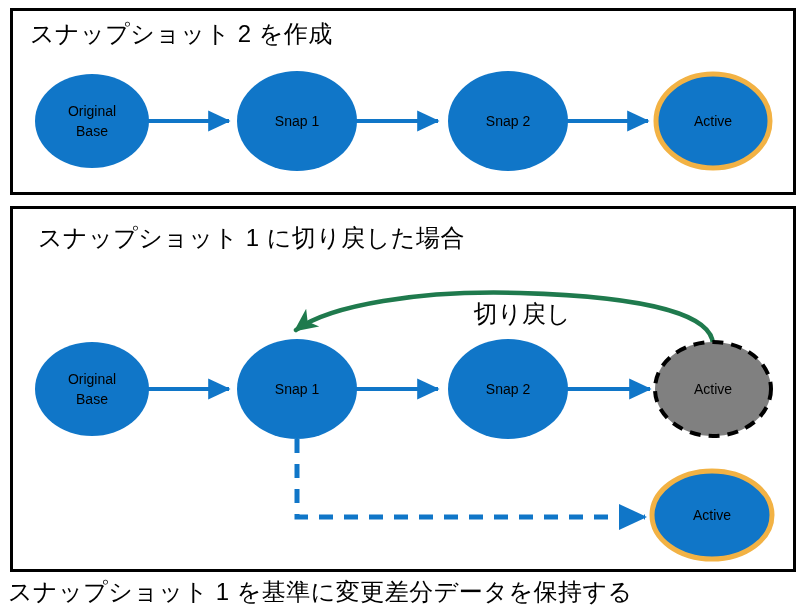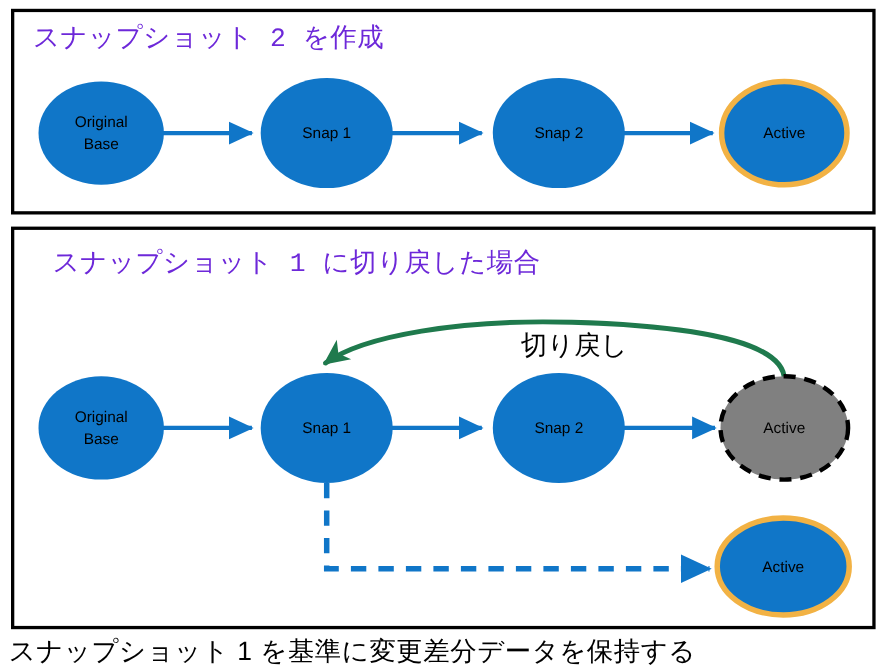--- a/index.html
+++ b/index.html
@@ -34,27 +34,26 @@
   }
   #panel-bottom {
     left: 10px;
     top: 206px;
     width: 786px;
     height: 366px;
   }
   .panel-title {
     position: absolute;
     font-size: 24px;
-    color: #6d28d9;
+    color: #000000;
     white-space: nowrap;
     letter-spacing: 0.5px;
-    font-family: Liberation Mono, monospace;
   }
   #title-top { left: 30px; top: 18px; }
-  #title-bottom { left: 48px; top: 222px; }
+  #title-bottom { left: 38px; top: 222px; }
 
   .caption {
     position: absolute;
     left: 8px;
     top: 576px;
     font-size: 24px;
     color: #000000;
     white-space: nowrap;
     letter-spacing: 0.5px;
   }

